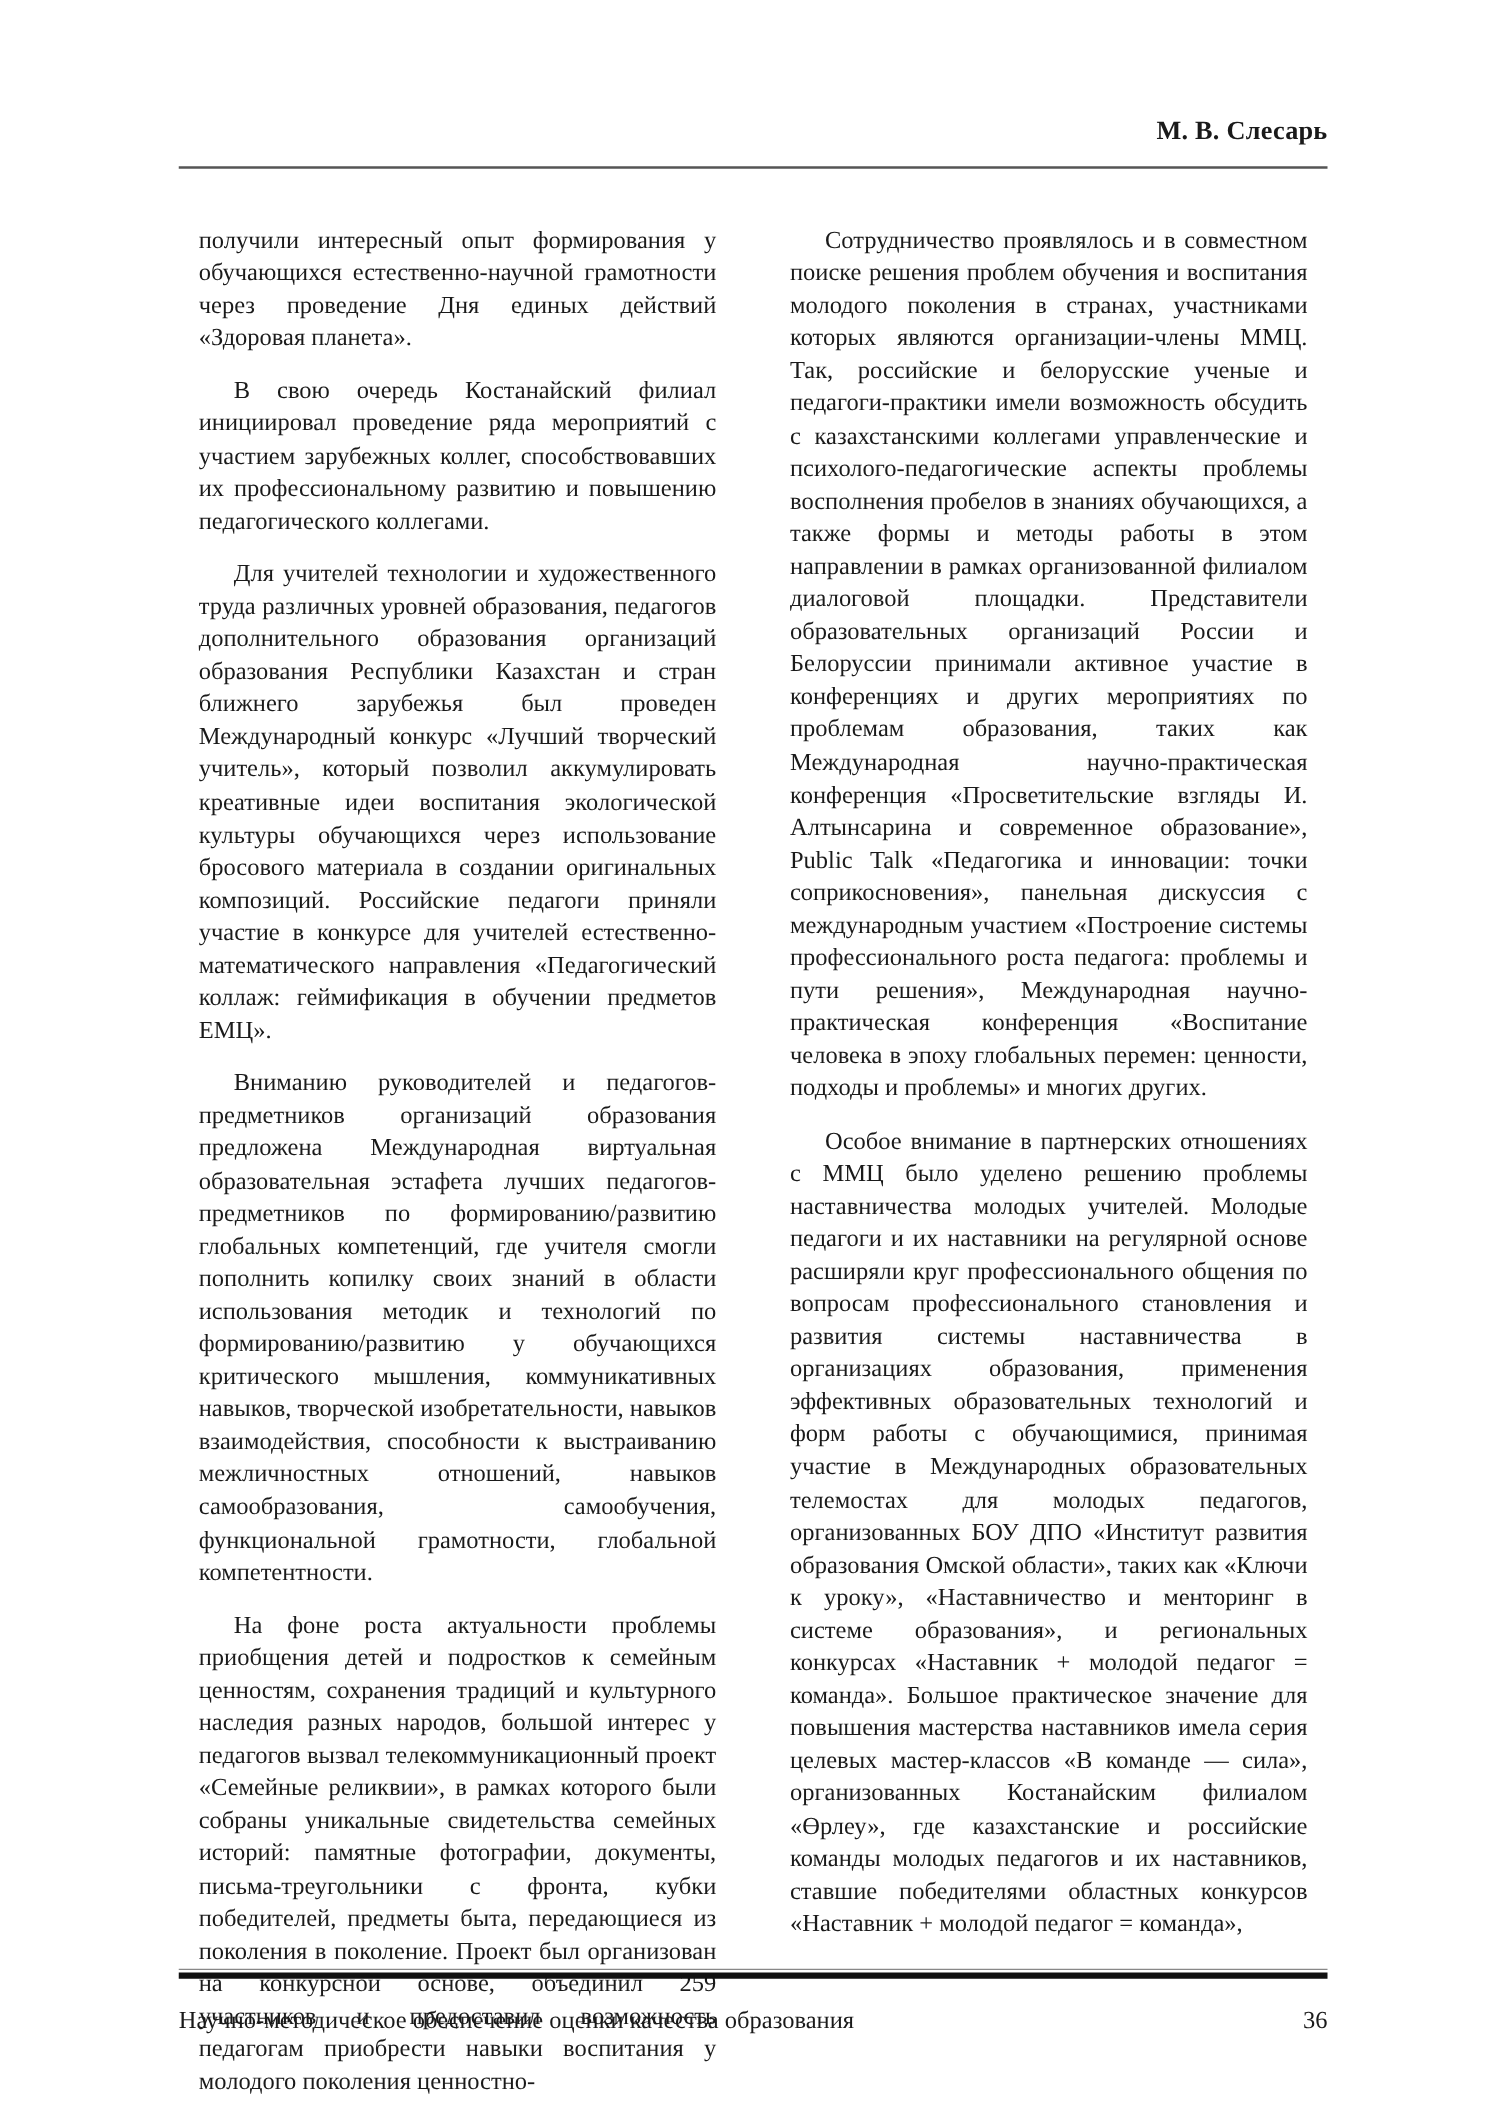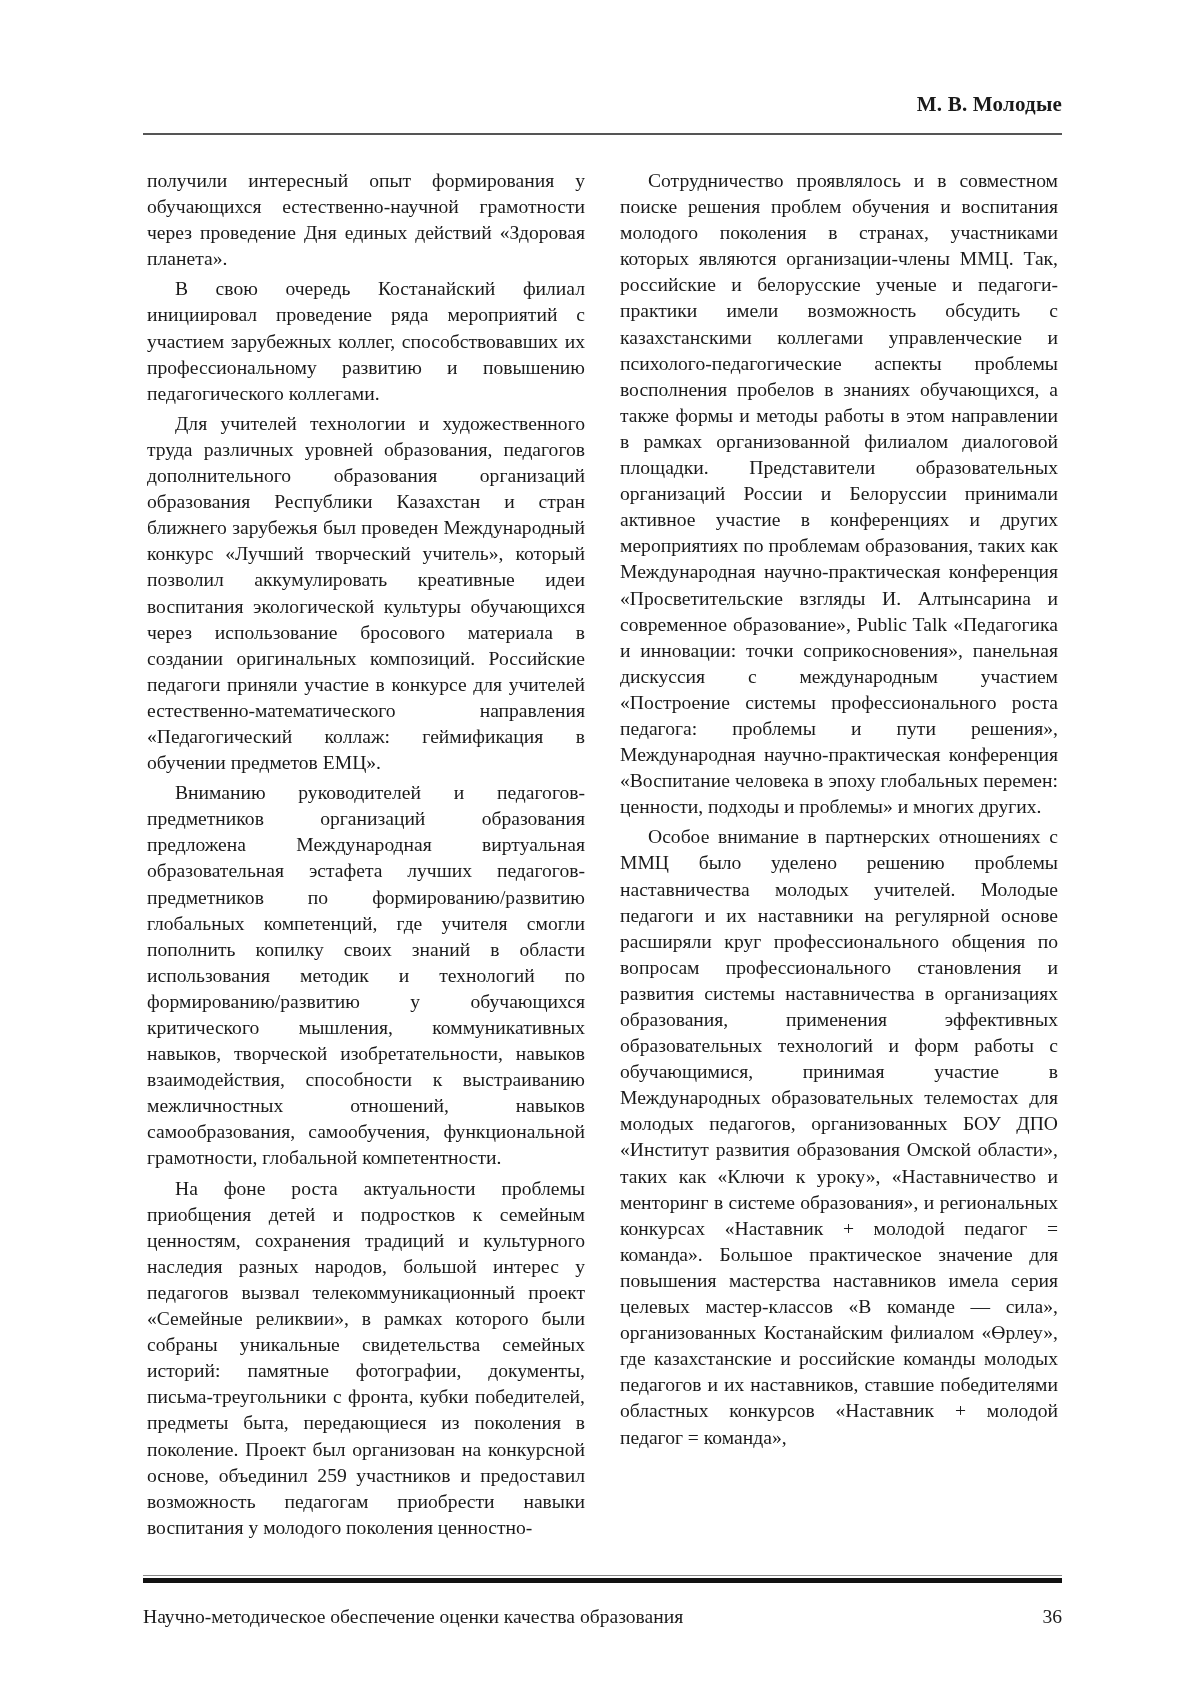--- a/index.html
+++ b/index.html
@@ -3,31 +3,31 @@
 <meta charset="utf-8">
 <style>
   html, body { margin: 0; padding: 0; background: #ffffff; }
   body { width: 1200px; height: 1697px; position: relative; overflow: hidden;
          font-family: "Liberation Serif", "DejaVu Serif", serif; color: #1a1a1a; }
   .running-head { position: absolute; top: 92px; right: 138px; font-weight: bold;
                   font-size: 21px; letter-spacing: 0.2px; }
   .head-rule { position: absolute; top: 133px; left: 143px; width: 919px; height: 2px; background: #555; }
   .columns { position: absolute; top: 164px; left: 143px; width: 919px; display: flex; justify-content: space-between; }
   .col { width: 446px; font-size: 19.6px; line-height: 26.1px; text-align: justify; hyphens: manual; }
-  .col p { margin: 4px; text-indent: 28px; }
+  .col p { margin: 16px; text-indent: 28px; }
   .col p.noindent { text-indent: 0; }
   .foot-rule { position: absolute; top: 1578px; left: 143px; width: 919px; height: 5px; background: #111; }
   .foot-rule::after { content: ""; position: absolute; left: 0; right: 0; top: -3px; height: 1px; background: #888; }
   .footer { position: absolute; top: 1606px; left: 143px; width: 919px; display: flex; justify-content: space-between;
             font-size: 19.6px; }
 </style>
 </head>
 <body>
 
-<div class="running-head">М. В. Молодые</div>
+<div class="running-head">М. В. Слесарь</div>
 <div class="head-rule"></div>
 
 <div class="columns">
   <div class="col">
     <p class="noindent">получили интересный опыт формирования у обучающихся естественно-научной грамотности через проведение Дня единых действий «Здоровая планета».</p>
     <p>В свою очередь Костанайский филиал инициировал проведение ряда мероприятий с участием зарубежных коллег, способствовавших их профессиональному развитию и повышению педагогического коллегами.</p>
     <p>Для учителей технологии и художественного труда различных уровней образования, педагогов дополнительного образования организаций образования Республики Казахстан и стран ближнего зарубежья был проведен Международный конкурс «Лучший творческий учитель», который позволил аккумулировать креативные идеи воспитания экологической культуры обучающихся через использование бросового материала в создании оригинальных композиций. Российские педагоги приняли участие в конкурсе для учителей естественно-математического направления «Педагогический коллаж: геймификация в обучении предметов ЕМЦ».</p>
     <p>Вниманию руководителей и педагогов-предметников организаций образования предложена Международная виртуальная образовательная эстафета лучших педагогов-предметников по формированию/развитию глобальных компетенций, где учителя смогли пополнить копилку своих знаний в области использования методик и технологий по формированию/развитию у обучающихся критического мышления, коммуникативных навыков, творческой изобретательности, навыков взаимодействия, способности к выстраиванию межличностных отношений, навыков самообразования, самообучения, функциональной грамотности, глобальной компетентности.</p>
     <p>На фоне роста актуальности проблемы приобщения детей и подростков к семейным ценностям, сохранения традиций и культурного наследия разных народов, большой интерес у педагогов вызвал телекоммуникационный проект «Семейные реликвии», в рамках которого были собраны уникальные свидетельства семейных историй: памятные фотографии, документы, письма-треугольники с фронта, кубки победителей, предметы быта, передающиеся из поколения в поколение. Проект был организован на конкурсной основе, объединил 259 участников и предоставил возможность педагогам приобрести навыки воспитания у молодого поколения ценностно-</p>
   </div>

